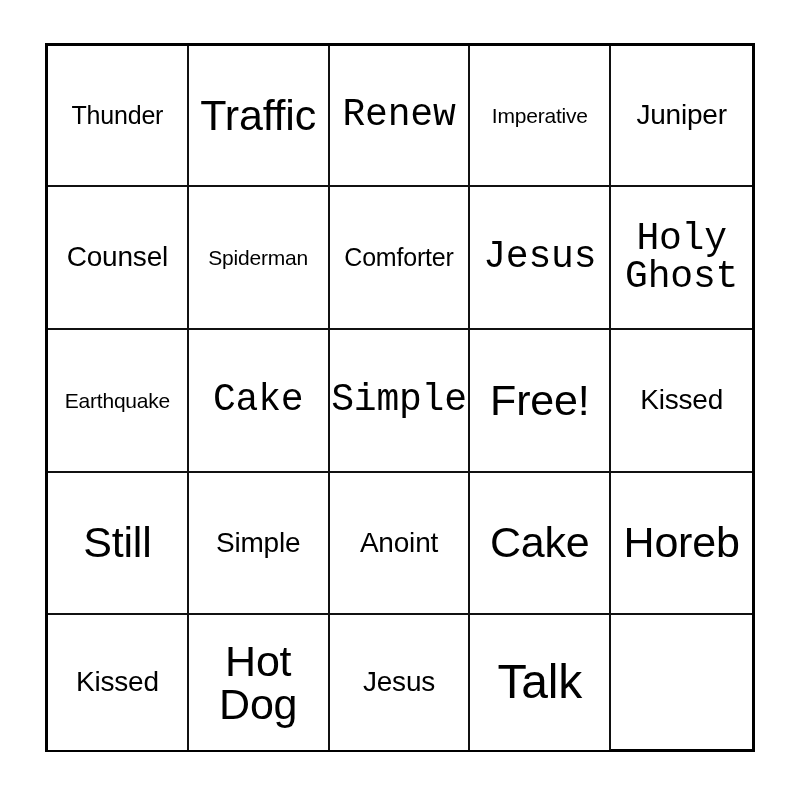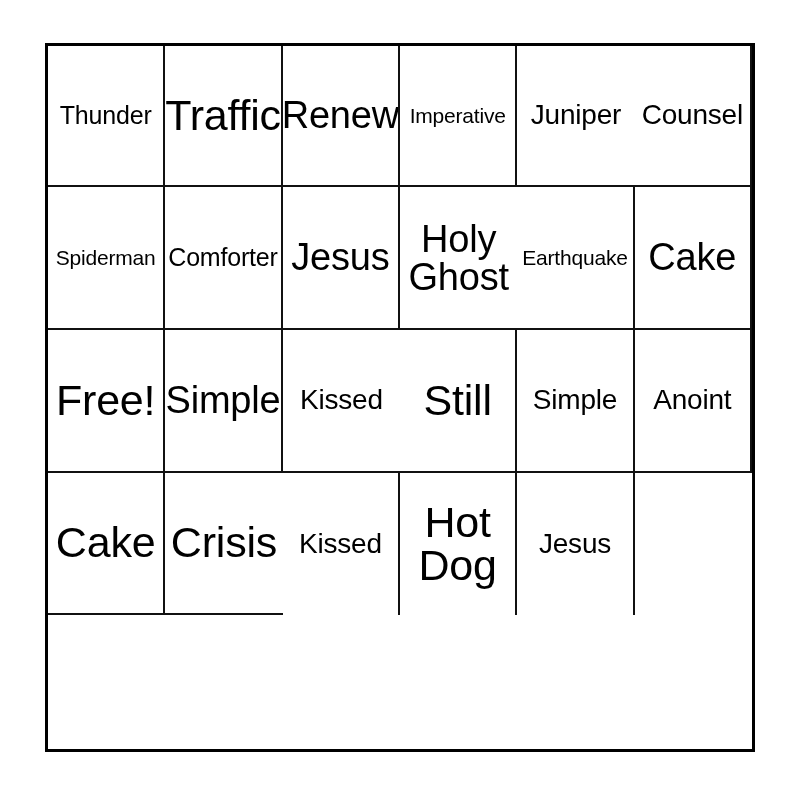--- a/index.html
+++ b/index.html
@@ -19,21 +19,21 @@
   #bingo-card {
     position: absolute;
     left: 45px;
     top: 43px;
     width: 710px;
     height: 709px;
     box-sizing: border-box;
     border: 3px solid #000000;
     background: #ffffff;
     display: grid;
-    grid-template-columns: repeat(6, 1fr);
+    grid-template-columns: repeat(5, 1fr);
     grid-template-rows: 141px 143px 143px 142px 135px;
   }
 
   .bingo-cell {
     box-sizing: border-box;
     border-right: 2px solid #111111;
     border-bottom: 2px solid #111111;
     display: flex;
     align-items: center;
     justify-content: center;
@@ -51,21 +51,21 @@
     letter-spacing: -0.2px;
     white-space: normal;
     word-break: normal;
     font-weight: 400;
   }
 
   
   .s-xs  { font-size: 21px; }
   .s-sm  { font-size: 25px; }
   .s-md  { font-size: 28px; }
-  .s-lg  { font-size: 38px; }
+  .s-lg  { font-size: 38px; font-family: Liberation Mono, monospace; }
   .s-xl  { font-size: 43px; }
   .s-xxl { font-size: 48px; }
 
   .two-line { line-height: 1.0; }
 </style>
 </head>
 <body>
 
 <div id="bingo-card">
     <div class="bingo-cell">
@@ -101,48 +101,51 @@
         <div>Ghost</div>
       </span>
     </div>
     <div class="bingo-cell">
       <span class="cell-text s-xs">Earthquake</span>
     </div>
     <div class="bingo-cell">
       <span class="cell-text s-lg">Cake</span>
     </div>
     <div class="bingo-cell">
-      <span class="cell-text s-xl">Free!</span>
+      <span class="cell-text s-lg">Simple</span>
     </div>
     <div class="bingo-cell">
-      <span class="cell-text s-lg">Simple</span>
+      <span class="cell-text s-xl">Free!</span>
     </div>
     <div class="bingo-cell">
       <span class="cell-text s-md">Kissed</span>
     </div>
     <div class="bingo-cell">
       <span class="cell-text s-xl">Still</span>
     </div>
     <div class="bingo-cell">
       <span class="cell-text s-md">Simple</span>
     </div>
     <div class="bingo-cell">
       <span class="cell-text s-md">Anoint</span>
     </div>
     <div class="bingo-cell">
       <span class="cell-text s-xl">Cake</span>
     </div>
     <div class="bingo-cell">
-      <span class="cell-text s-xl">Crisis</span>
+      <span class="cell-text s-xl">Horeb</span>
     </div>
     <div class="bingo-cell">
       <span class="cell-text s-md">Kissed</span>
     </div>
     <div class="bingo-cell">
       <span class="cell-text s-xl two-line">
         <div>Hot</div>
         <div>Dog</div>
       </span>
     </div>
     <div class="bingo-cell">
       <span class="cell-text s-md">Jesus</span>
     </div>
+    <div class="bingo-cell">
+      <span class="cell-text s-xxl">Talk</span>
+    </div>
   </div>
 
 </body></html>

